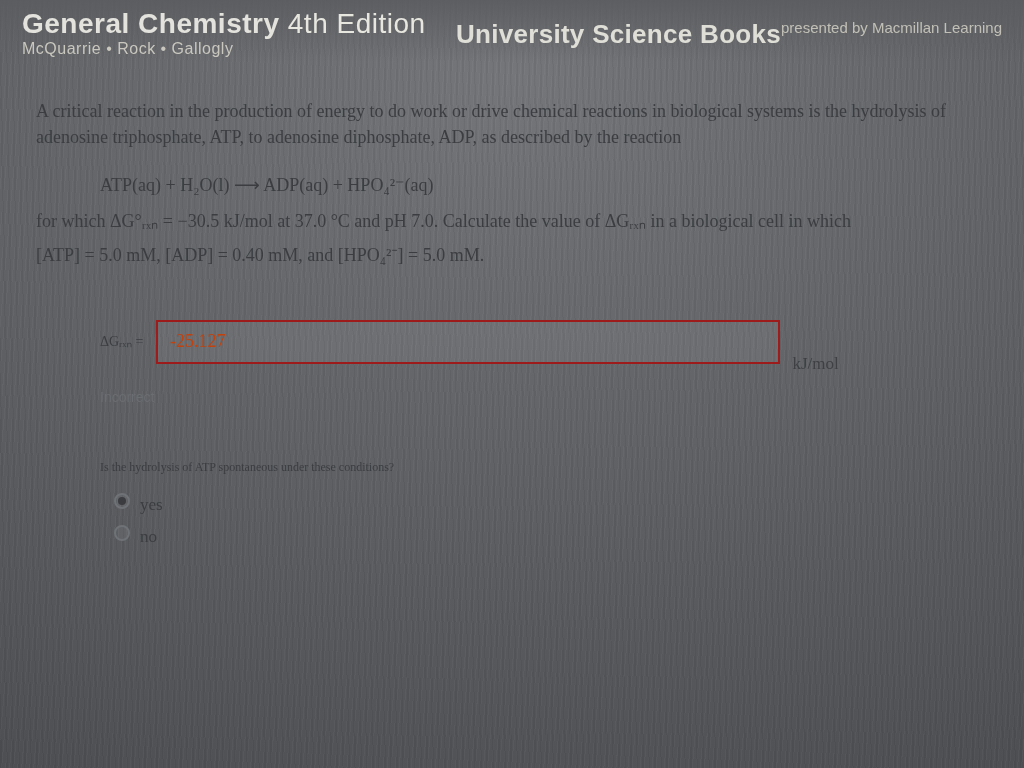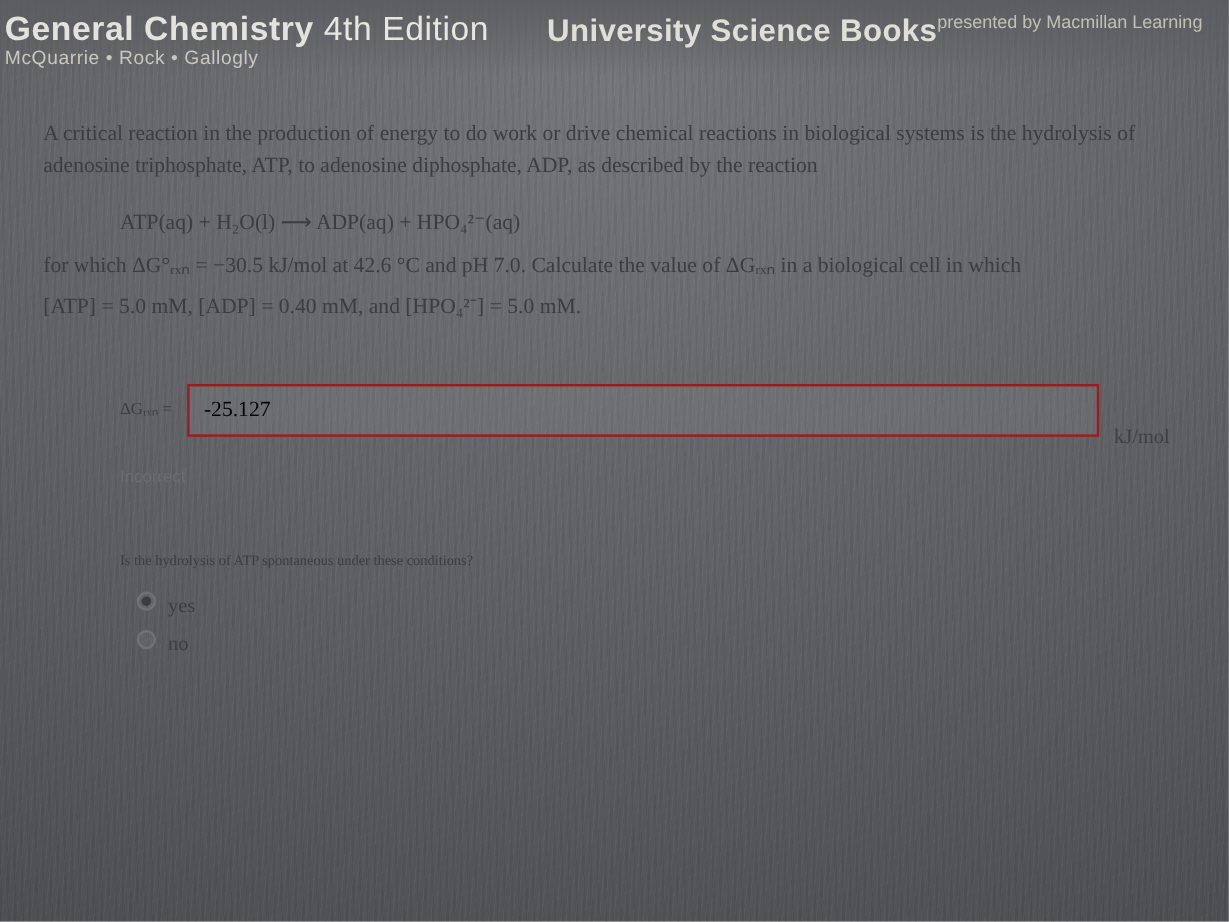--- a/index.html
+++ b/index.html
@@ -8,21 +8,22 @@
       font-family: "Times New Roman", Georgia, serif;
       background:
         repeating-linear-gradient(95deg, rgba(255,255,255,0.03) 0 1px, rgba(0,0,0,0) 1px 4px),
         repeating-linear-gradient(89deg, rgba(0,0,0,0.05) 0 2px, rgba(0,0,0,0) 2px 6px),
         radial-gradient(1200px 800px at 50% 10%, #74767a 0%, #5d5f63 55%, #4b4d51 100%);
       color: #2c2e31;
     }
     .banner {
       display: flex;
       justify-content: space-between;
-      padding: 10px 22px 4px 4px;
+      align-items: center;
+      padding: 10px 22px 4px 22px;
       background: linear-gradient(180deg, rgba(90,92,96,0.9) 0%, rgba(90,92,96,0.0) 100%);
     }
     .title-left { display: flex; flex-direction: column; }
     .title-main {
       font-family: Arial, Helvetica, sans-serif;
       color: #e3e2dc;
       font-size: 28px;
       font-weight: 700;
       letter-spacing: .5px;
       line-height: 1;
@@ -65,26 +66,26 @@
     .answer-label {
       display: inline-block;
       vertical-align: middle;
       font-size: 14px;
       margin-right: 8px;
     }
     .answer-input {
       display: inline-block;
       vertical-align: middle;
       border: 2px solid #9e1b1b;
-      width: 760px;
+      width: 624px;
       height: 44px;
       padding: 8px 12px;
       font-size: 18px;
       font-family: "Times New Roman", serif;
-      color: #000000;
+      color: #c2410c;
       background: rgba(255,255,255,0.06);
       outline: none;
     }
     .unit-label {
       display: inline-block;
       vertical-align: middle;
       margin-left: 8px;
       font-size: 17px;
       color: #3e4044;
       margin-top: 46px;
@@ -133,21 +134,21 @@
 <div class="content">
   <p>A critical reaction in the production of energy to do work or drive chemical reactions in biological systems is the hydrolysis of adenosine triphosphate, ATP, to adenosine diphosphate, ADP, as described by the reaction</p>
 
   <div class="equation">
     <span>ATP(aq) + H₂O(l)</span>
     <span>⟶</span>
     <span>ADP(aq) + HPO₄²⁻(aq)</span>
   </div>
 
   <p class="indent">
-    <span>for which ΔG°ᵣₓₙ = </span><span>−30.5 kJ/mol</span><span> at 42.6 °C and pH 7.0. Calculate the value of ΔGᵣₓₙ in a biological cell in which</span>
+    <span>for which ΔG°ᵣₓₙ = </span><span>−30.5 kJ/mol</span><span> at 37.0 °C and pH 7.0. Calculate the value of ΔGᵣₓₙ in a biological cell in which</span>
   </p>
   <p class="indent">[ATP] = 5.0 mM, [ADP] = 0.40 mM, and [HPO₄²⁻] = 5.0 mM.</p>
 
   <div class="answer-block">
     <span class="answer-label">ΔGᵣₓₙ =</span>
     <input class="answer-input" type="text" value="-25.127" style="">
     <span class="unit-label">kJ/mol</span>
     <div class="feedback">Incorrect</div>
   </div>
 

